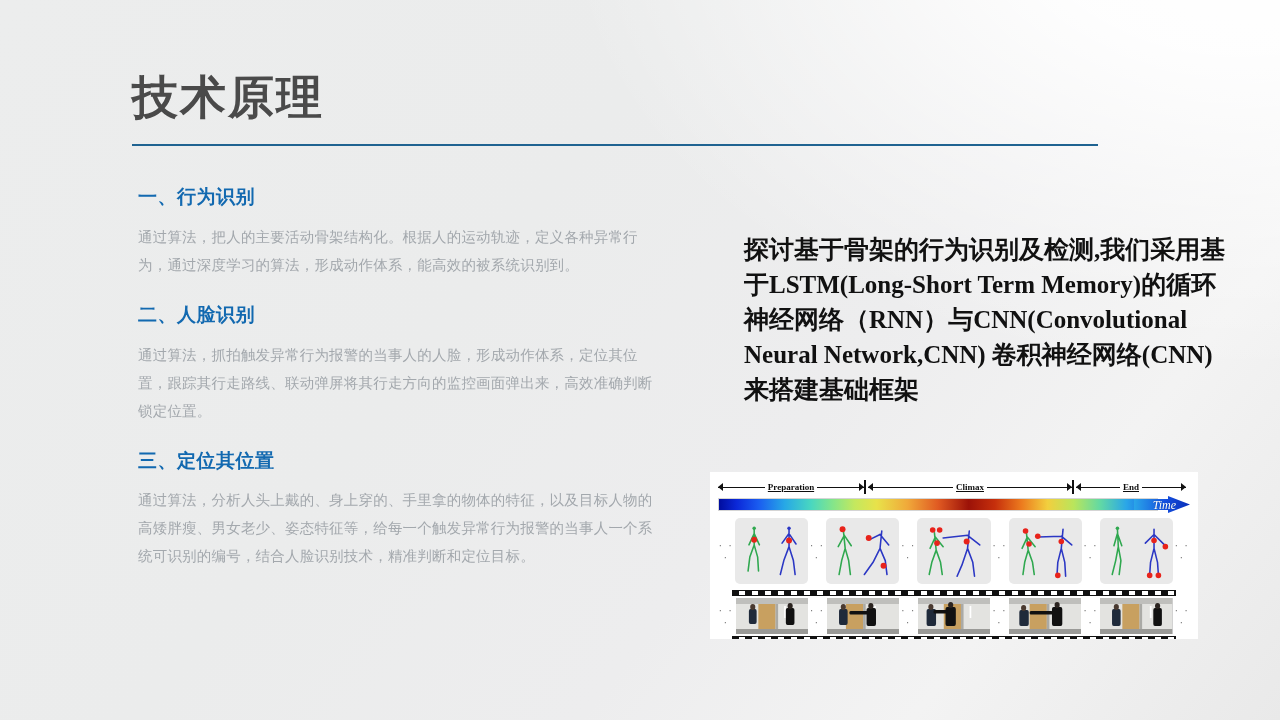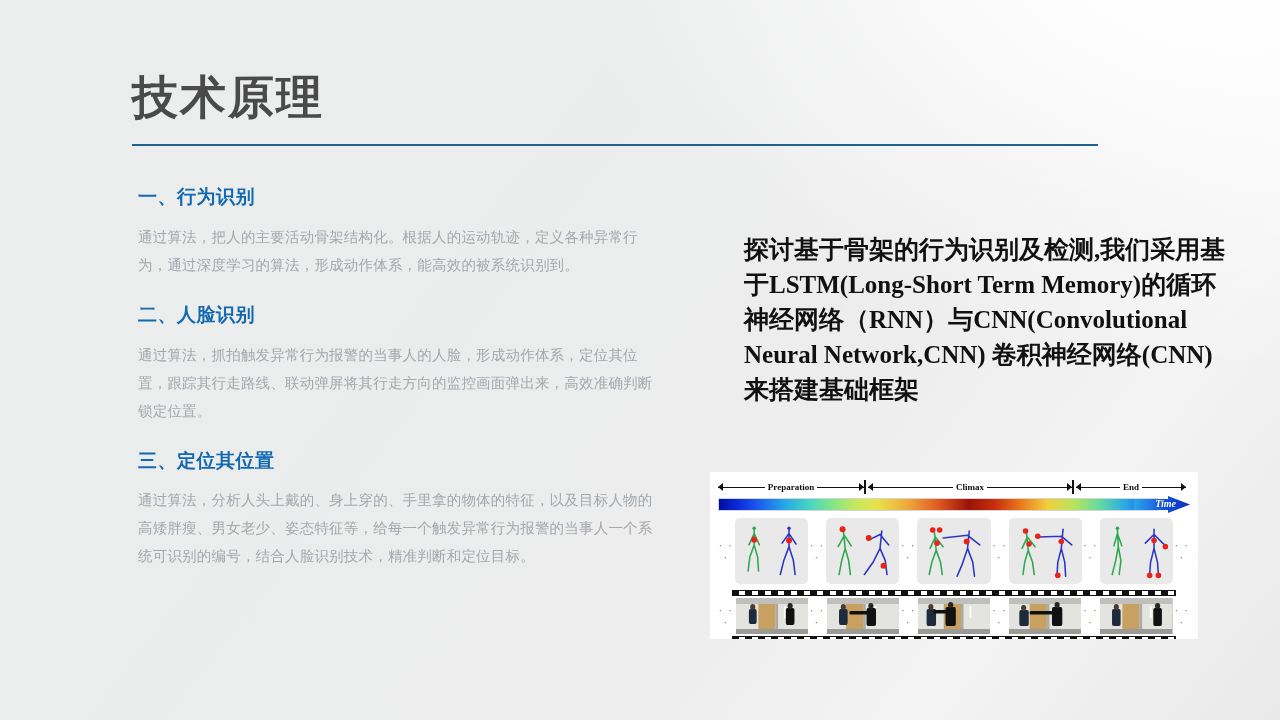--- a/index.html
+++ b/index.html
@@ -110,20 +110,21 @@
   .phase-label {
     font-family: "Liberation Serif", "DejaVu Serif", serif;
     font-size: 9px;
     font-weight: bold;
     color: #0d0d0d;
     white-space: nowrap;
     padding: 0 3px;
     position: relative;
     z-index: 2;
     background: #ffffff;
+    text-decoration: underline;
   }
   .phase-line {
     position: absolute;
     left: 0; right: 0; top: 8px;
     height: 1px;
     background: #111;
     z-index: 1;
   }
   .tick {
     position: absolute;
@@ -164,22 +165,22 @@
   }
   #time-arrow {
     position: absolute;
     right: 0; top: 0;
     width: 56px; height: 17px;
   }
   #time-label {
     position: absolute;
     right: 14px; top: 2px;
     font-family: "Liberation Serif", "DejaVu Serif", serif;
-    font-size: 10px;
-    font-weight: bold;
+    font-size: 12px;
+    font-weight: normal;
     font-style: italic;
     color: #ffffff;
     z-index: 4;
     text-shadow: 0 0 1px #0b3d91;
   }
 
   
   #skel-row {
     position: relative;
     margin-top: 4px;

